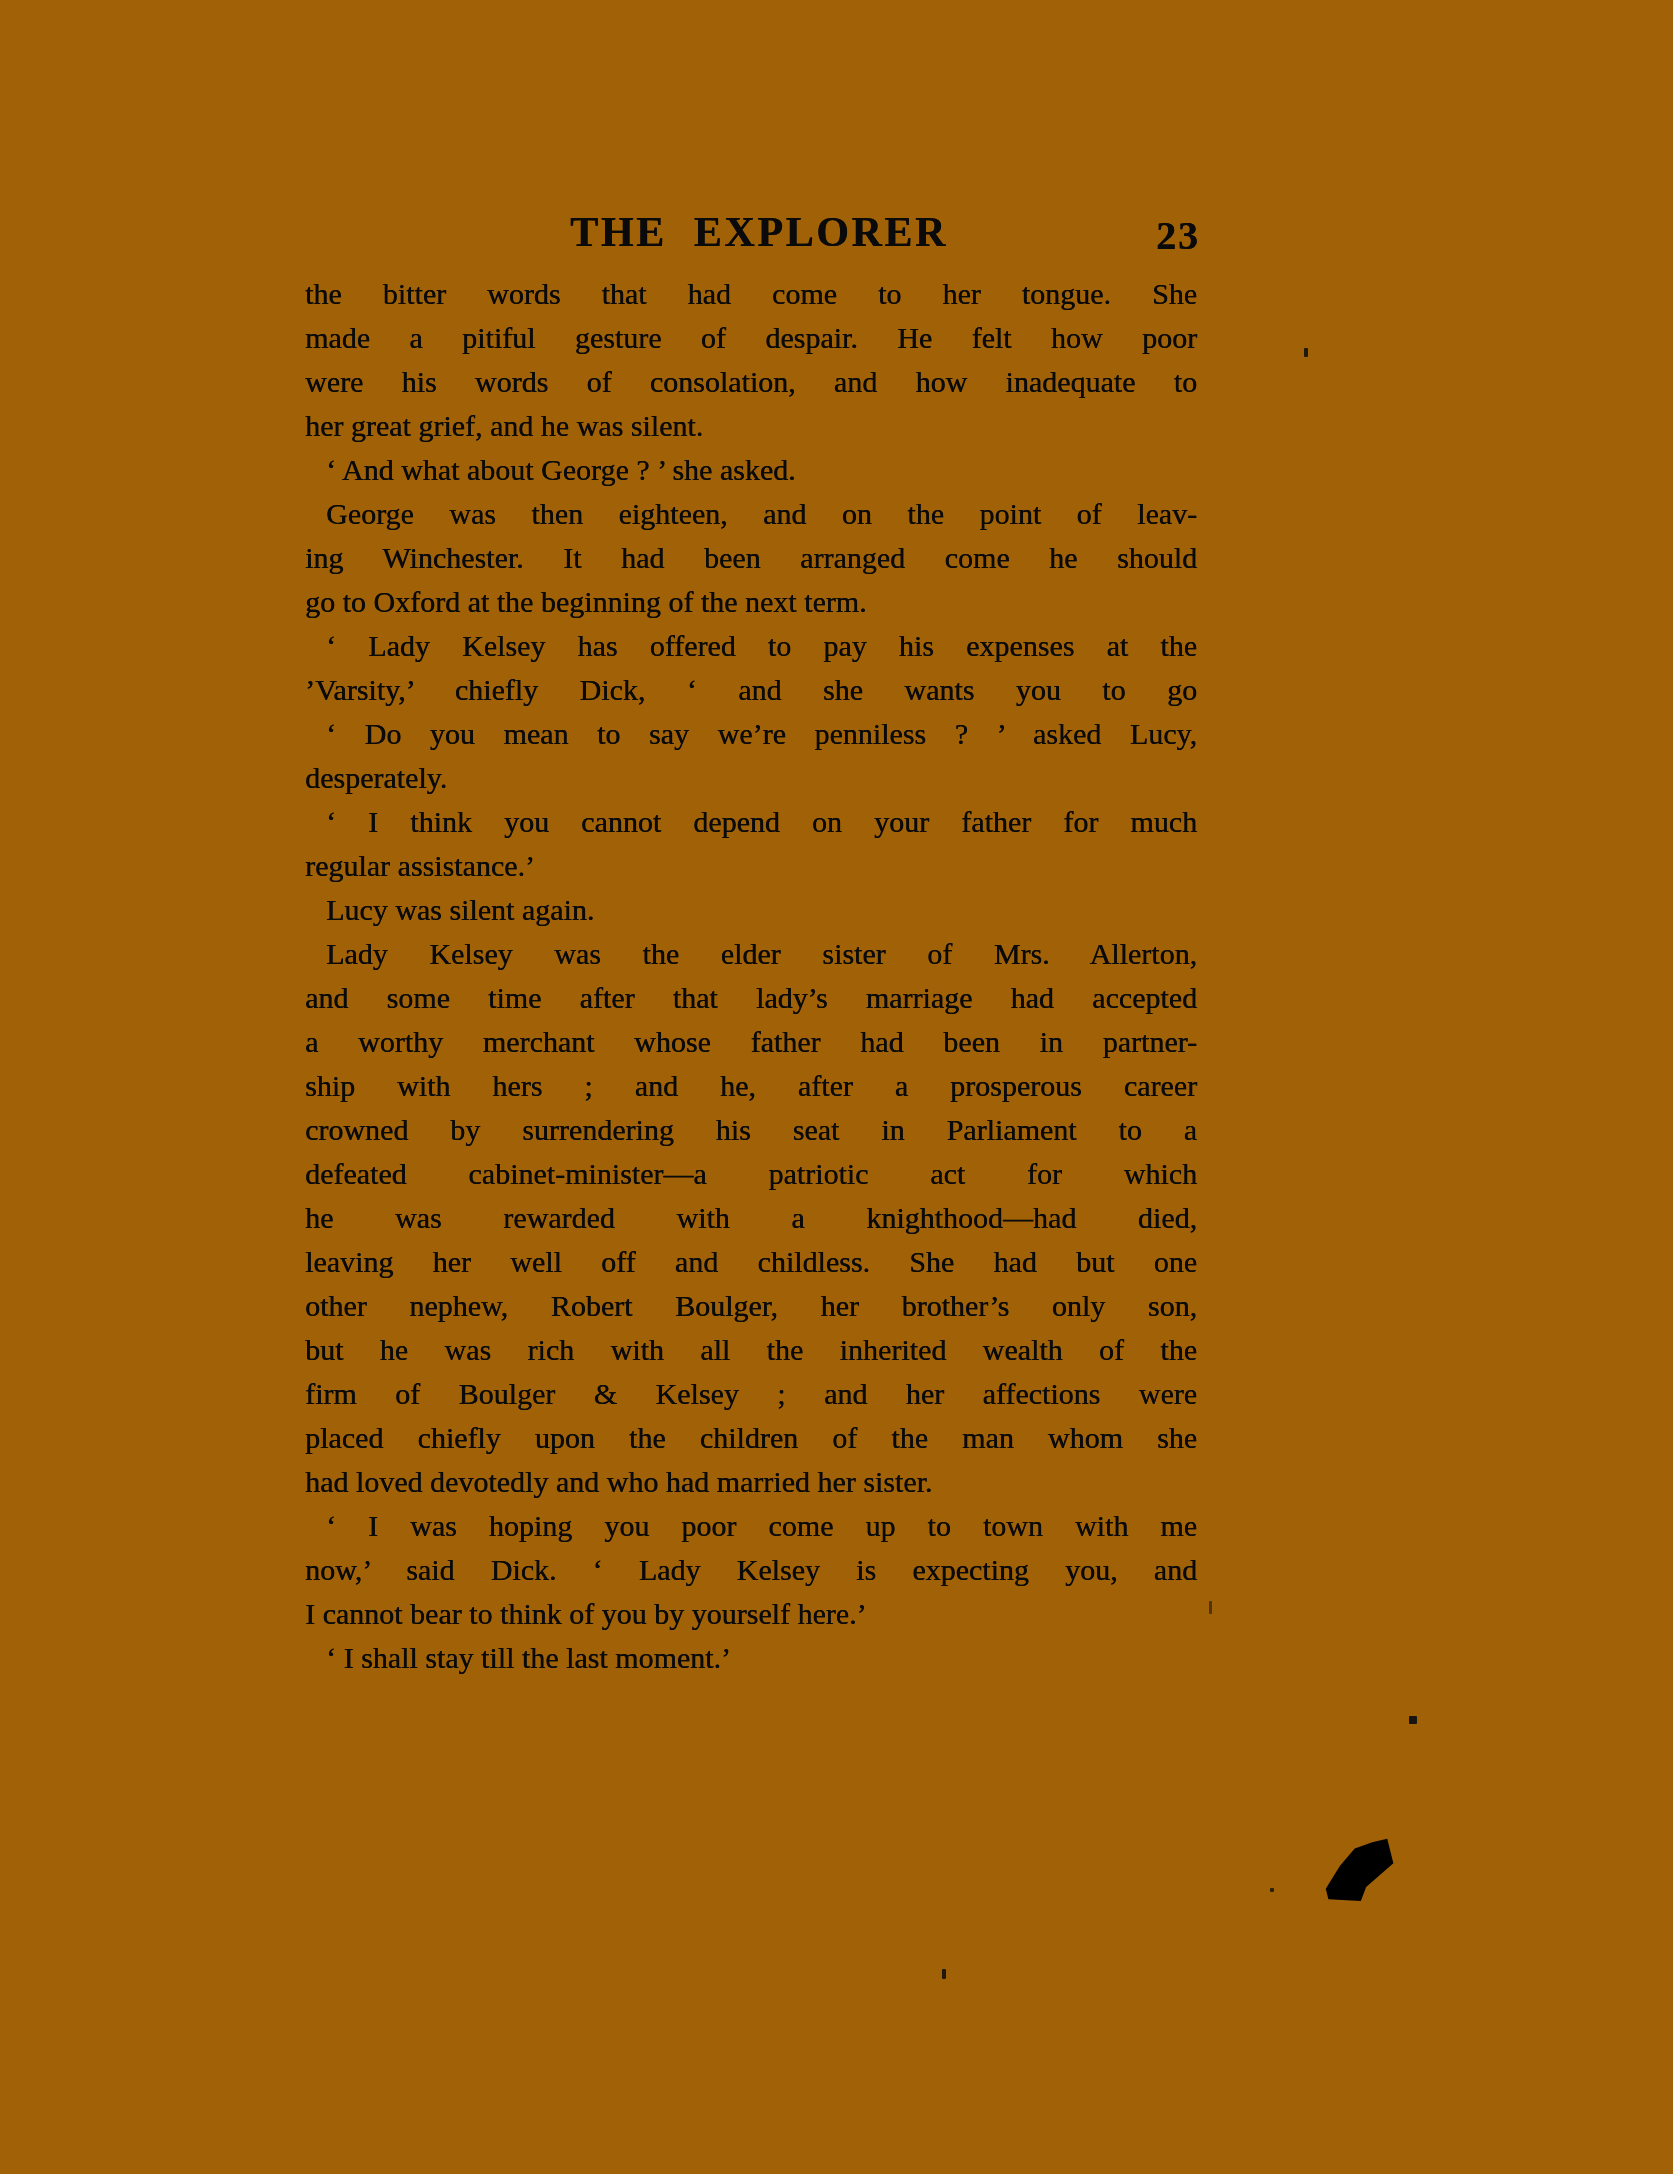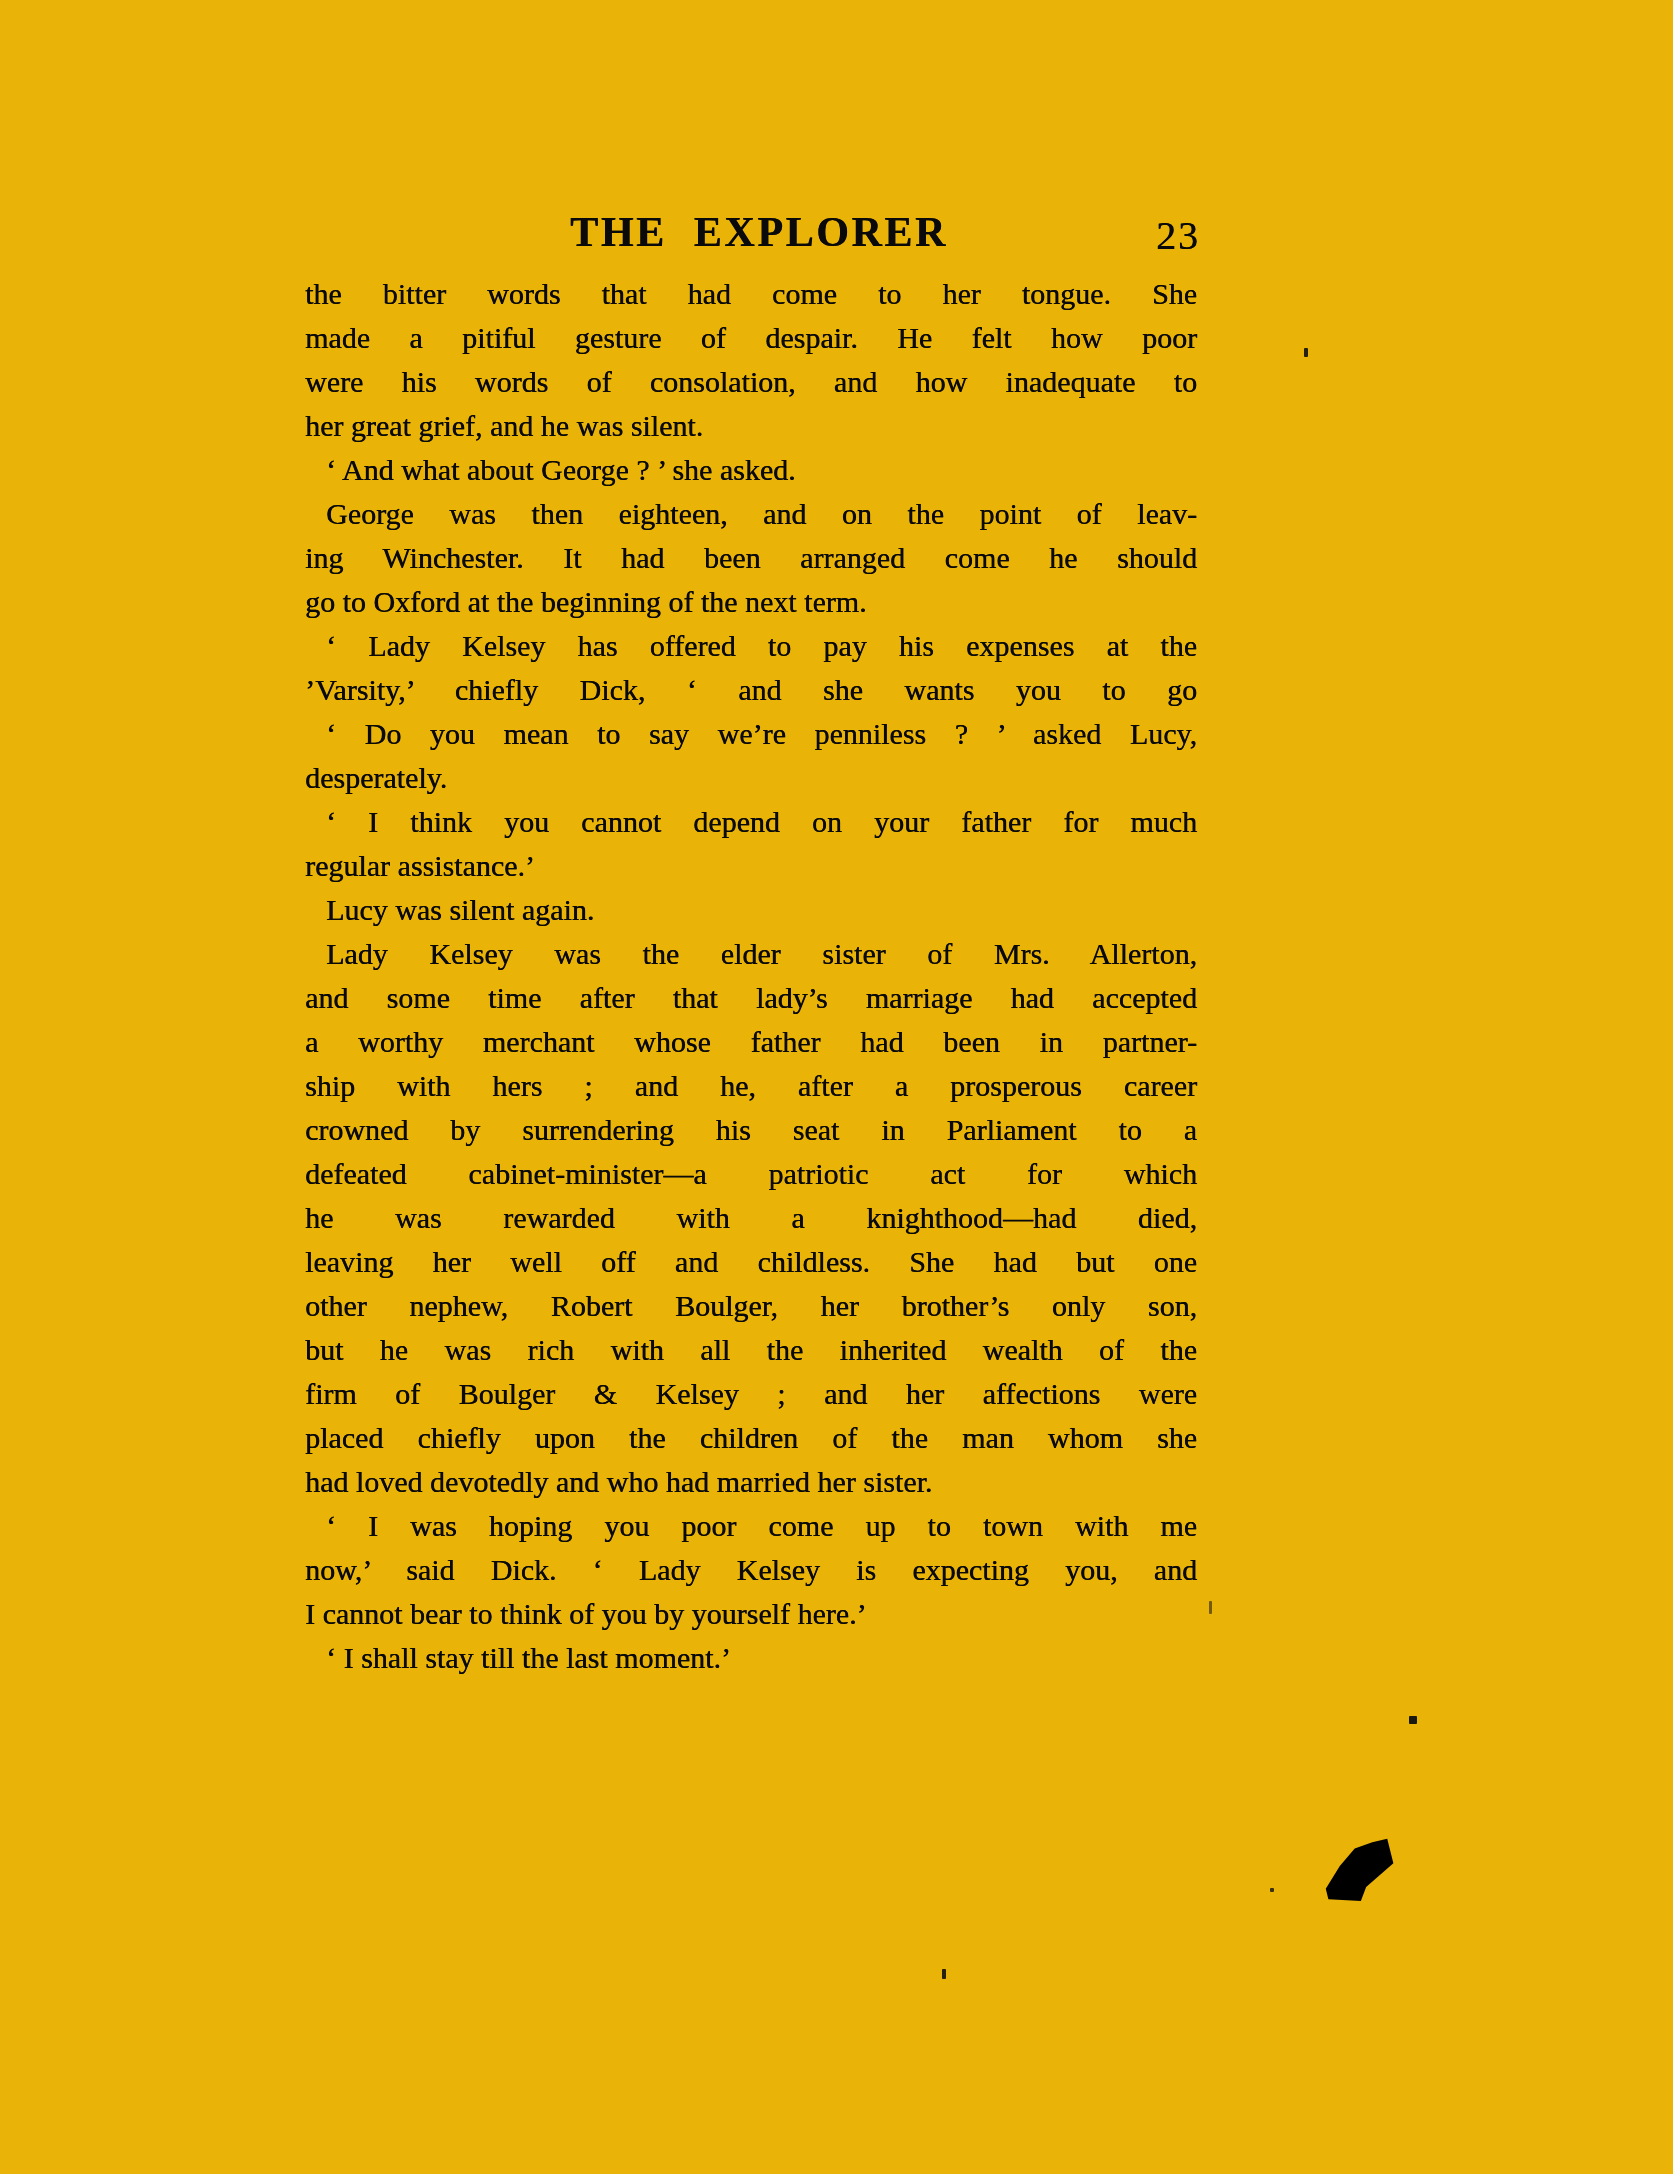--- a/index.html
+++ b/index.html
@@ -1,35 +1,35 @@
 <!DOCTYPE html>
 <html style="font-size:14px"><head>
 <meta charset="utf-8">
 <style>
   html,body{margin:0;padding:0;background:#ffffff;}
   .page{
     position:relative;
     width:1673px;height:2174px;
-    background:#eab308;
+    background:#a16207;
     overflow:hidden;
     font-family:"Liberation Serif", serif;
     color:#0a0a0a;
   }
   .header{
     position:absolute;left:313px;top:209px;width:892px;height:47px;
   }
   .title{
     position:absolute;left:50%;top:0;transform:translateX(-50%);
     font-weight:bold;font-size:42px;line-height:47px;
     letter-spacing:2.6px;word-spacing:14px;white-space:nowrap;
     text-shadow:0.4px 0 0 currentColor;
   }
   .pagenum{
     position:absolute;right:5.3px;top:2.6px;
-    font-weight:normal;font-size:40px;line-height:47px;letter-spacing:1.8px;
+    font-weight:bold;font-size:40px;line-height:47px;letter-spacing:1.8px;
     text-shadow:0.4px 0 0 currentColor;
   }
   .textblock{
     position:absolute;left:305px;top:272px;width:892px;
   }
   .line{
     height:44px;line-height:44px;font-size:30px;
     text-align:justify;
     text-align-last:justify;
     text-shadow:0.4px 0 0 currentColor;

